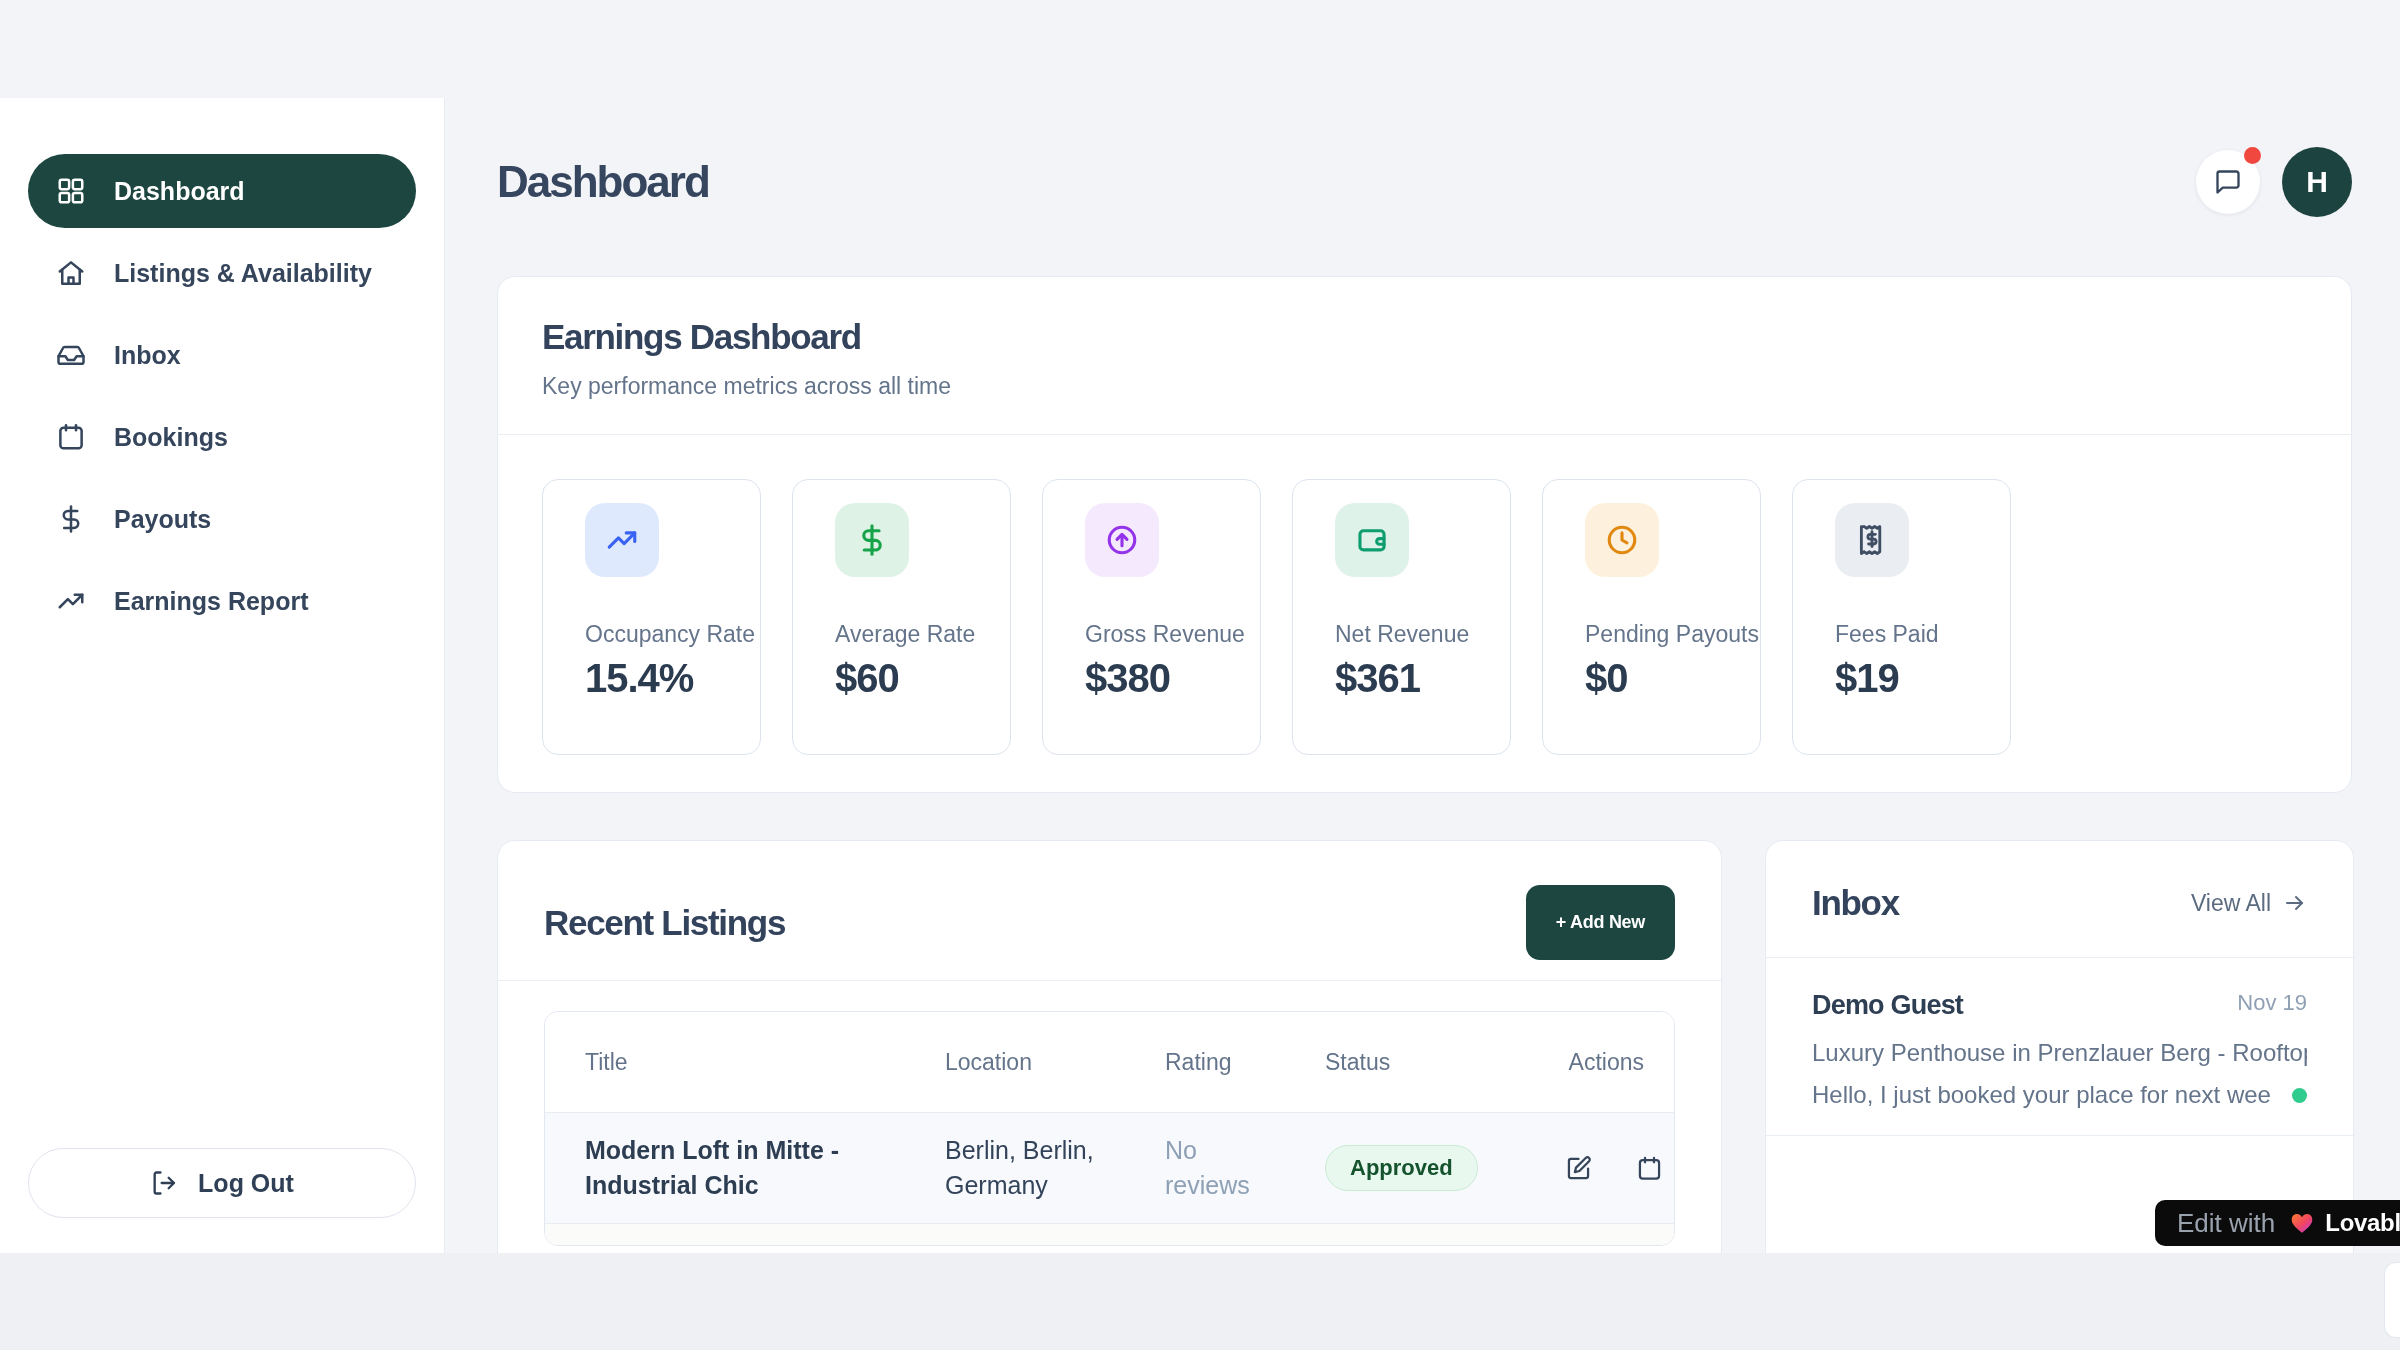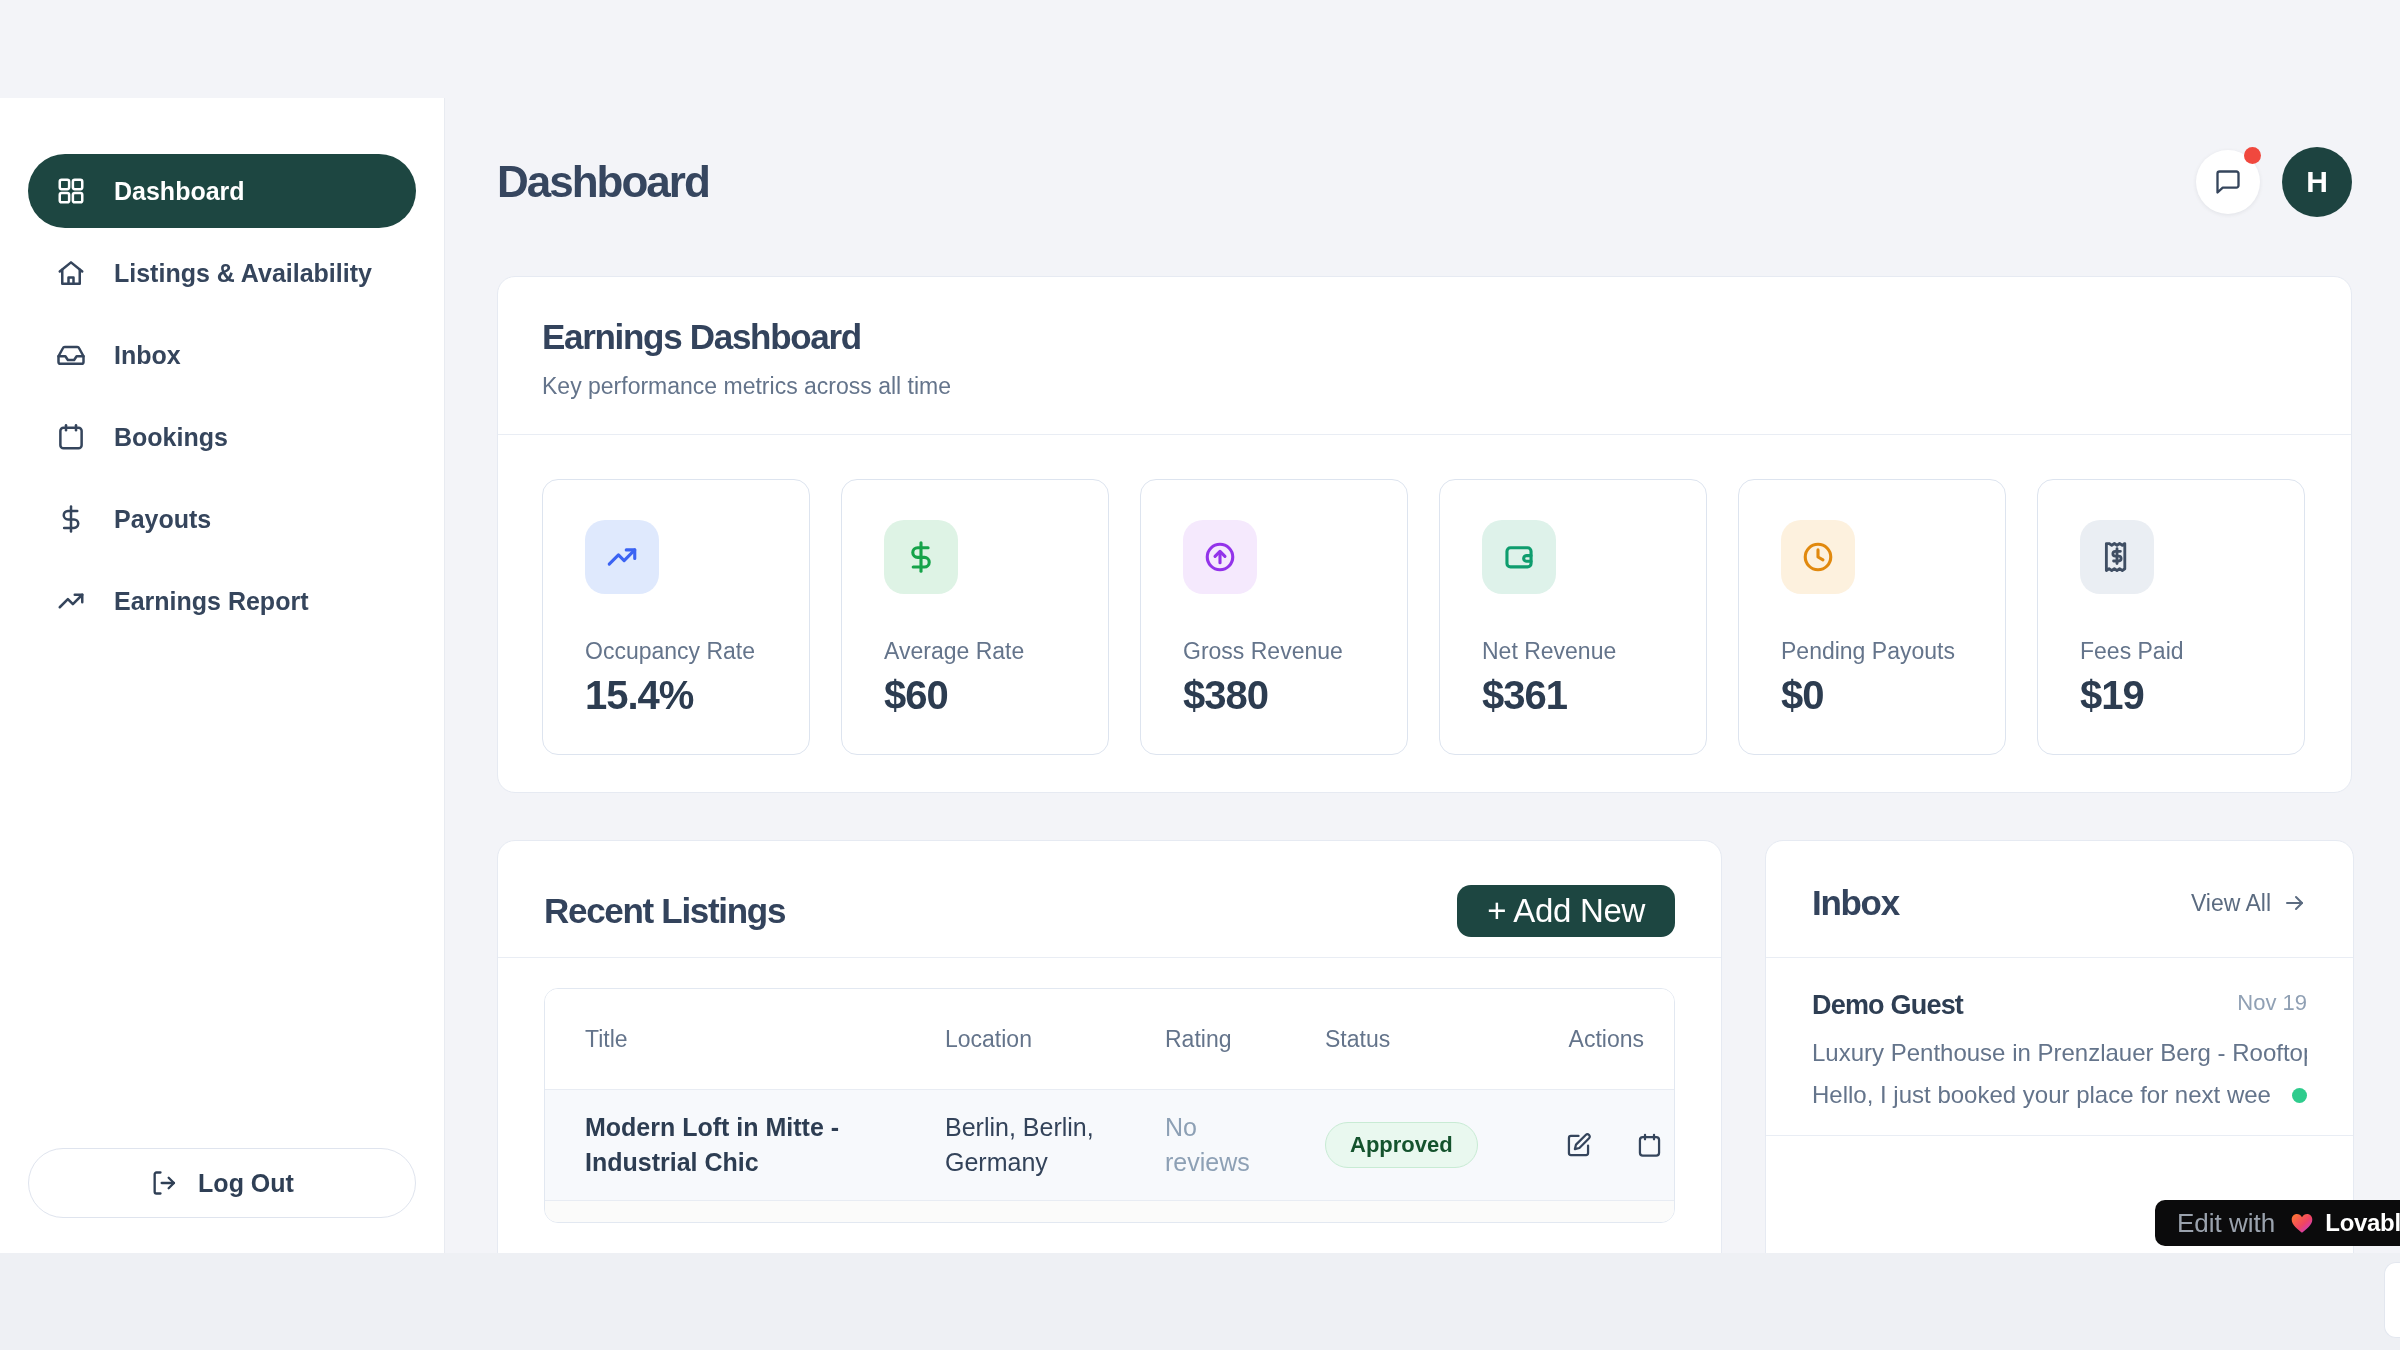--- a/index.html
+++ b/index.html
@@ -62,36 +62,36 @@
 
   .card { background:#fff; border:1.5px solid #e6eaf2; border-radius:18px; }
 
   
   .earnings-card { margin-top:58px; height:517px; padding:40px 44px 0; }
   .card-title { font-size:35px; font-weight:800; color:#33435c; letter-spacing:-1.3px; }
   .card-subtitle { font-size:23px; color:#64748b; margin-top:16px; }
   .divider-full { border-top:1.5px solid #e9edf4; margin:34px -44px 0; }
   .metrics-row { display:flex; gap:31px; margin-top:44px; }
   .metric-card {
-    width:268px; height:276px; flex:none;
-    border:1.5px solid #dde4ef; border-radius:16px; padding:40px 20px 0 42px; background:#fff;
+    width:219px; height:276px; flex:none;
+    border:1.5px solid #dde4ef; border-radius:16px; padding:23px 20px 0 42px; background:#fff;
   }
   .metric-tile { width:74px; height:74px; border-radius:20px; display:flex; align-items:center; justify-content:center; }
   .metric-tile svg { width:34px; height:34px; }
   .metric-label { margin-top:44px; font-size:23px; color:#64748b; white-space:nowrap; }
   .metric-value { margin-top:8px; font-size:40px; font-weight:800; color:#2c3c50; letter-spacing:-1px; }
 
   
   .row2 { display:flex; gap:43px; margin-top:47px; align-items:flex-start; }
 
   .listings-card { width:1225px; height:520px; padding:44px 46px 0; }
   .listings-header { display:flex; align-items:center; justify-content:space-between;gap:47px; }
   .add-btn {
-    height:52px; padding:0 30px; border:none; border-radius:14px; background:#1d4641;
-    color:#fff; font-size:33px; font-weight:400; letter-spacing:-0.3px;
+    height:75px; padding:0 30px; border:none; border-radius:14px; background:#1d4641;
+    color:#fff; font-size:18px; font-weight:700; letter-spacing:-0.3px;
     display:flex; align-items:center; cursor:pointer; font-family:inherit;
   }
   .listings-divider { border-top:1.5px solid #e9edf4; margin:20px -46px 0; }
 
   .table-wrap { margin-top:30px; border:1.5px solid #e2e8f1; border-radius:14px; overflow:hidden; background:#fff; }
   .t-head, .t-row { display:grid; grid-template-columns:400px 220px 160px 240px 1fr; align-items:center; }
   .t-head { height:100px; font-size:23px; color:#64748b; font-weight:500; background:#fff; }
   .th-title { padding-left:40px; }
   .th-actions { text-align:right; padding-right:30px; }
   .t-row { background:#f7f9fc; border-top:1.5px solid #e8ecf3; padding:20px 0; }

